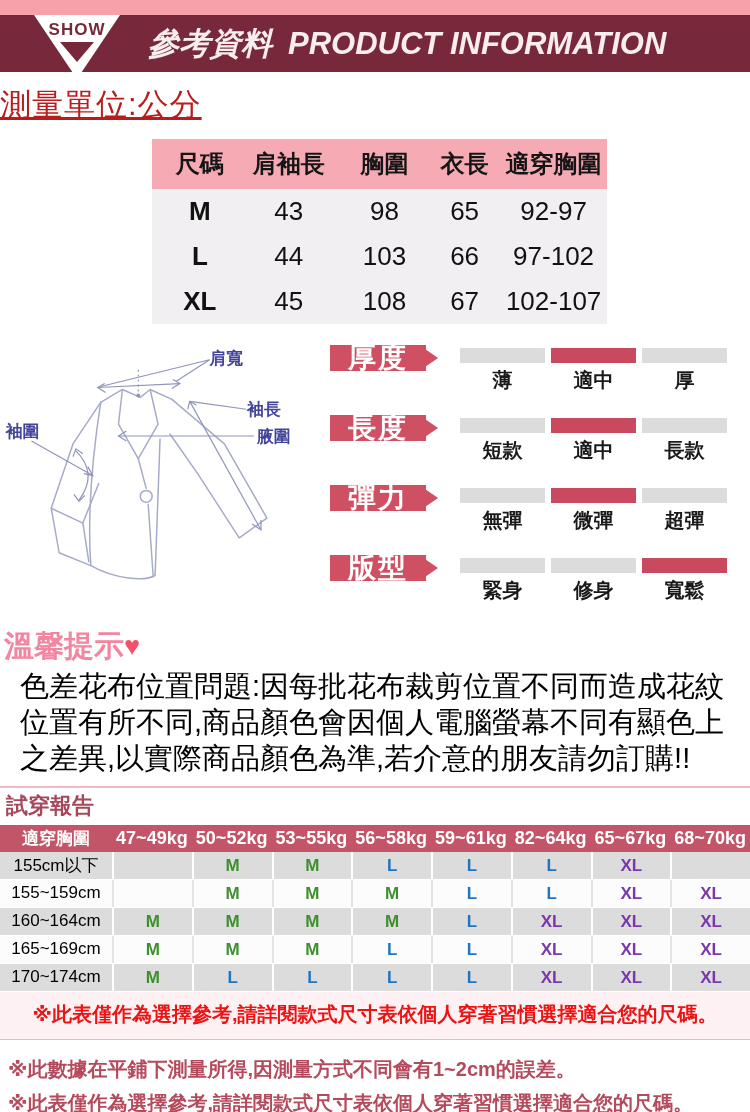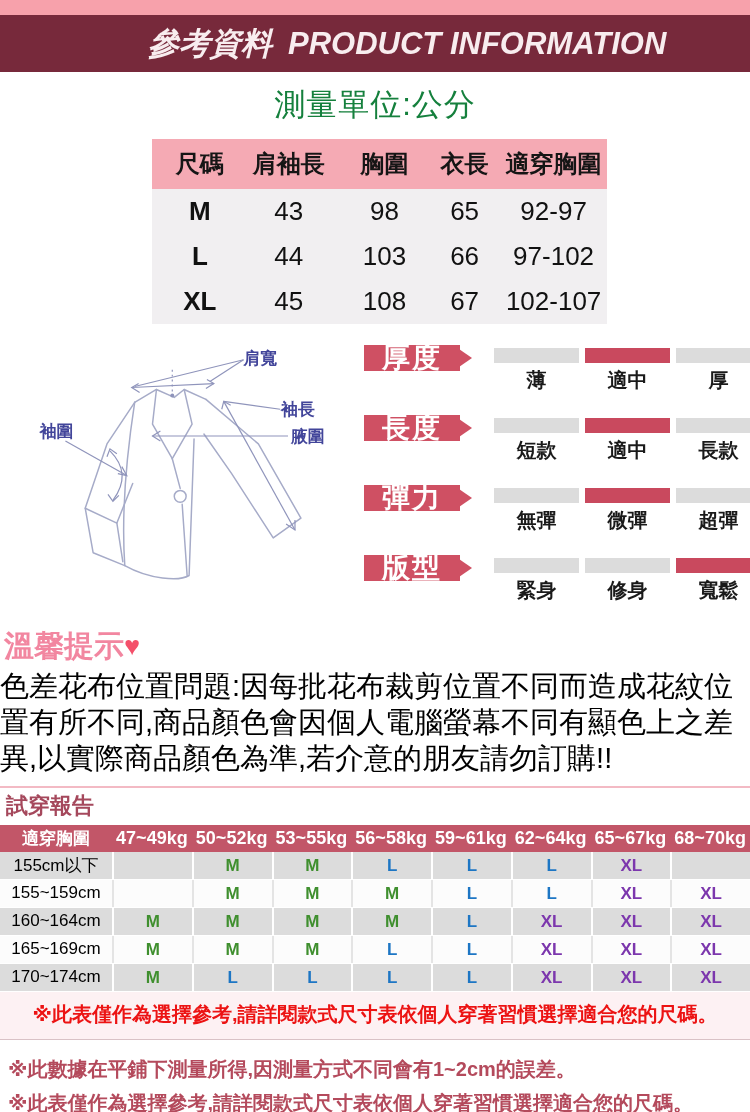--- a/index.html
+++ b/index.html
@@ -13,53 +13,53 @@
       -webkit-clip-path:polygon(0 0,100% 0,50% 100%);clip-path:polygon(0 0,100% 0,50% 100%);
       text-align:center;color:#77293b;font-weight:bold;font-size:17px;letter-spacing:1px;}
   .show-badge .show-word{display:block;margin-top:5px;}
   .show-inner-tri{position:absolute;left:26px;top:27px;width:34px;height:20px;background:#77293b;
       -webkit-clip-path:polygon(0 0,100% 0,50% 100%);clip-path:polygon(0 0,100% 0,50% 100%);}
   .band-title{margin-left:148px;color:#f8edef;font-size:31px;font-weight:bold;font-style:italic;
       display:flex;align-items:baseline;gap:16px;white-space:nowrap;}
   .band-title .en{letter-spacing:0px;}
 
   
-  .unit-title{text-align:center;color:#15803d;font-size:31px;margin:12px 0 13px;letter-spacing:1px;}
+  .unit-title{color:#b91c1c;font-size:31px;margin:12px 0 13px;letter-spacing:1px;text-decoration:underline;}
 
   
   .size-table{width:455px;margin-left:152px;}
   .st-header{display:flex;background:#f5aab4;height:50px;align-items:center;
       font-weight:bold;font-size:24px;color:#151515;}
   .st-body{background:#f1eff1;}
   .st-row{display:flex;height:45px;align-items:center;font-size:26px;color:#111;}
   .st-row .c0{font-weight:bold;}
   .st-cell{text-align:center;}
   .c0{width:17%;padding-left:10px;}.c1{width:23%;}.c2{width:20%;}.c3{width:16%;}.c4{width:24%;}
 
   
   .diagram-section{display:flex;margin-top:16px;height:282px;}
-  .jacket-wrap{width:330px;flex:0 0 330px;padding-left:34px;}
+  .jacket-wrap{width:330px;flex:0 0 330px;}
   .attr-col{flex:1;padding-top:5px;}
   .attr-row{display:flex;align-items:flex-start;margin-bottom:21px;}
   .attr-tag{position:relative;width:96px;height:26px;background:#cf5063;color:#fff;
       font-weight:bold;font-size:28px;display:flex;align-items:center;justify-content:center;
       margin-right:34px;letter-spacing:2px;}
   .attr-arrow{position:absolute;right:-12px;top:4px;width:0;height:0;
       border-top:9px solid transparent;border-bottom:9px solid transparent;border-left:13px solid #cf5063;}
   .seg-track{display:flex;gap:6px;height:15px;margin-top:3px;}
   .seg{width:85px;height:15px;background:#dcdcdc;}
   .seg.hot{background:#c9495e;}
   .seg-labels{display:flex;gap:6px;margin-top:4px;}
   .seg-label{width:85px;text-align:center;font-weight:bold;font-size:20px;color:#1a1a1a;}
 
   
   .notice-title{display:flex;align-items:center;color:#f286a0;font-size:30px;
       font-weight:bold;margin:4px 0 2px 4px;}
   .notice-title .heart{color:#f4506a;font-size:27px;}
-  .notice-body{color:#000;font-size:29px;line-height:1.24;padding:0 0;margin:0;}
+  .notice-body{color:#000;font-size:29px;line-height:1.24;padding:0 20px;margin:0;}
 
   
   .fit-section{border-top:2px solid #f3bac4;margin-top:9px;}
   .fit-title{color:#a5485c;font-weight:bold;font-size:22px;padding:3px 0 4px 6px;}
   .fit-header{display:flex;background:#c25668;color:#fff;font-weight:bold;font-size:18px;height:27px;align-items:center;}
   .fh-cell{flex:1;text-align:center;white-space:nowrap;}
   .fh-cell.flabel{flex:0 0 112px;font-size:17px;}
   .fit-row{display:flex;height:27px;align-items:center;font-size:17px;}
   .fit-row.odd{background:#dcdcdc;}
   .fit-row.even{background:#fcfcfc;}
@@ -81,20 +81,24 @@
   
   .diag-label{fill:#42459a;font-size:17px;font-weight:bold;}
 </style>
 </head>
 <body>
 
 <div class="page">
 
   <div class="top-strip"></div>
   <div class="band">
+    <div class="show-badge">
+      <span class="show-word">SHOW</span>
+      <span class="show-inner-tri"></span>
+    </div>
     <div class="band-title">
       <span class="zh">參考資料</span>
       <span class="en">PRODUCT INFORMATION</span>
     </div>
   </div>
 
   <div class="unit-title">測量單位:公分</div>
 
   <div class="size-table">
     <div class="st-header">
@@ -245,21 +249,21 @@
 
   <div class="fit-section">
     <div class="fit-title">試穿報告</div>
     <div class="fit-header">
         <div class="fh-cell flabel">適穿胸圍</div>
         <div class="fh-cell">47~49kg</div>
         <div class="fh-cell">50~52kg</div>
         <div class="fh-cell">53~55kg</div>
         <div class="fh-cell">56~58kg</div>
         <div class="fh-cell">59~61kg</div>
-        <div class="fh-cell">62~64kg</div>
+        <div class="fh-cell">82~64kg</div>
         <div class="fh-cell">65~67kg</div>
         <div class="fh-cell">68~70kg</div>
       </div>
     <div>
         <div class="fit-row odd">
           <div class="fr-label">155cm以下</div>
           <div class="fr-cell"></div>
           <div class="fr-cell size-M">M</div>
           <div class="fr-cell size-M">M</div>
           <div class="fr-cell size-L">L</div>

